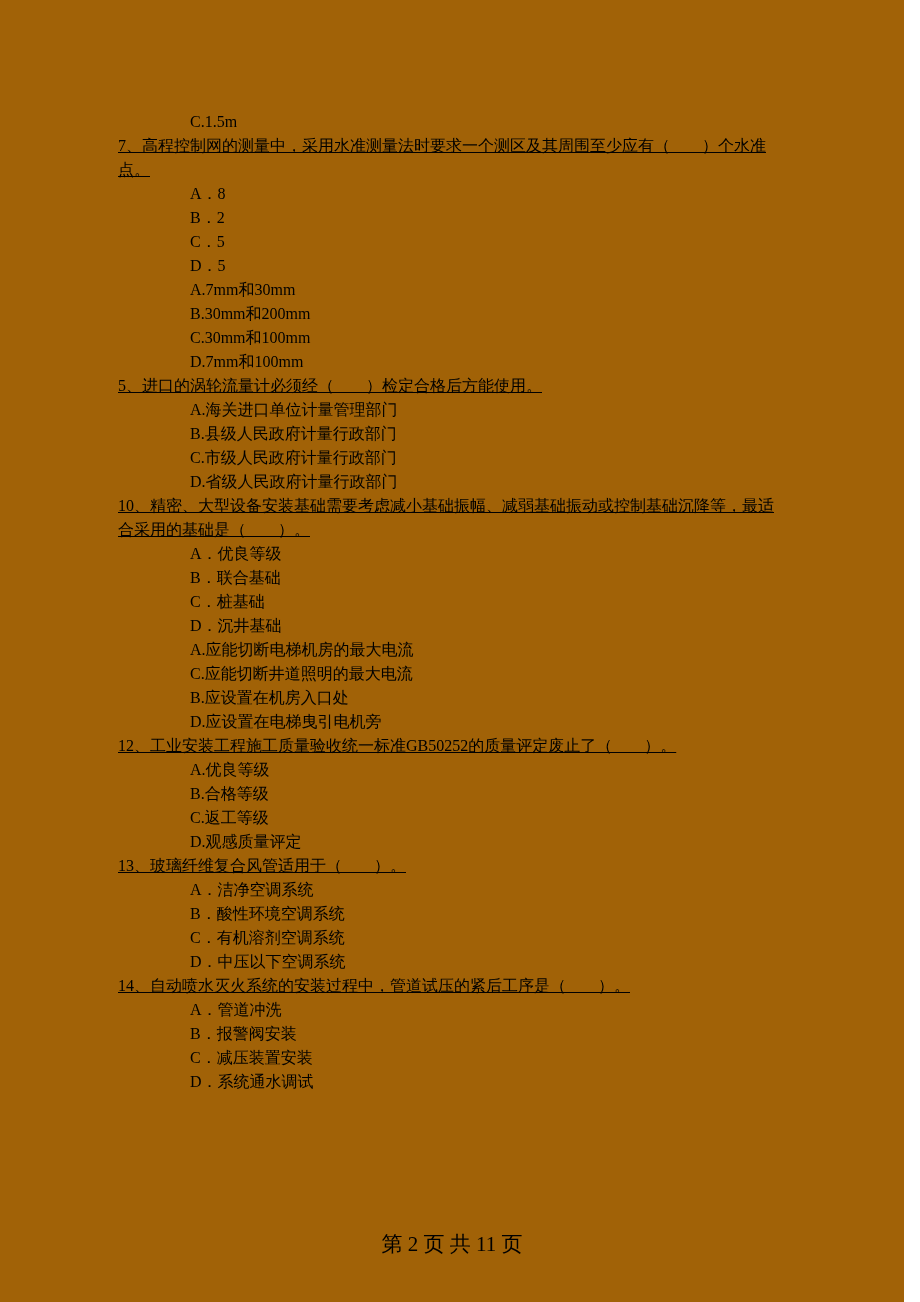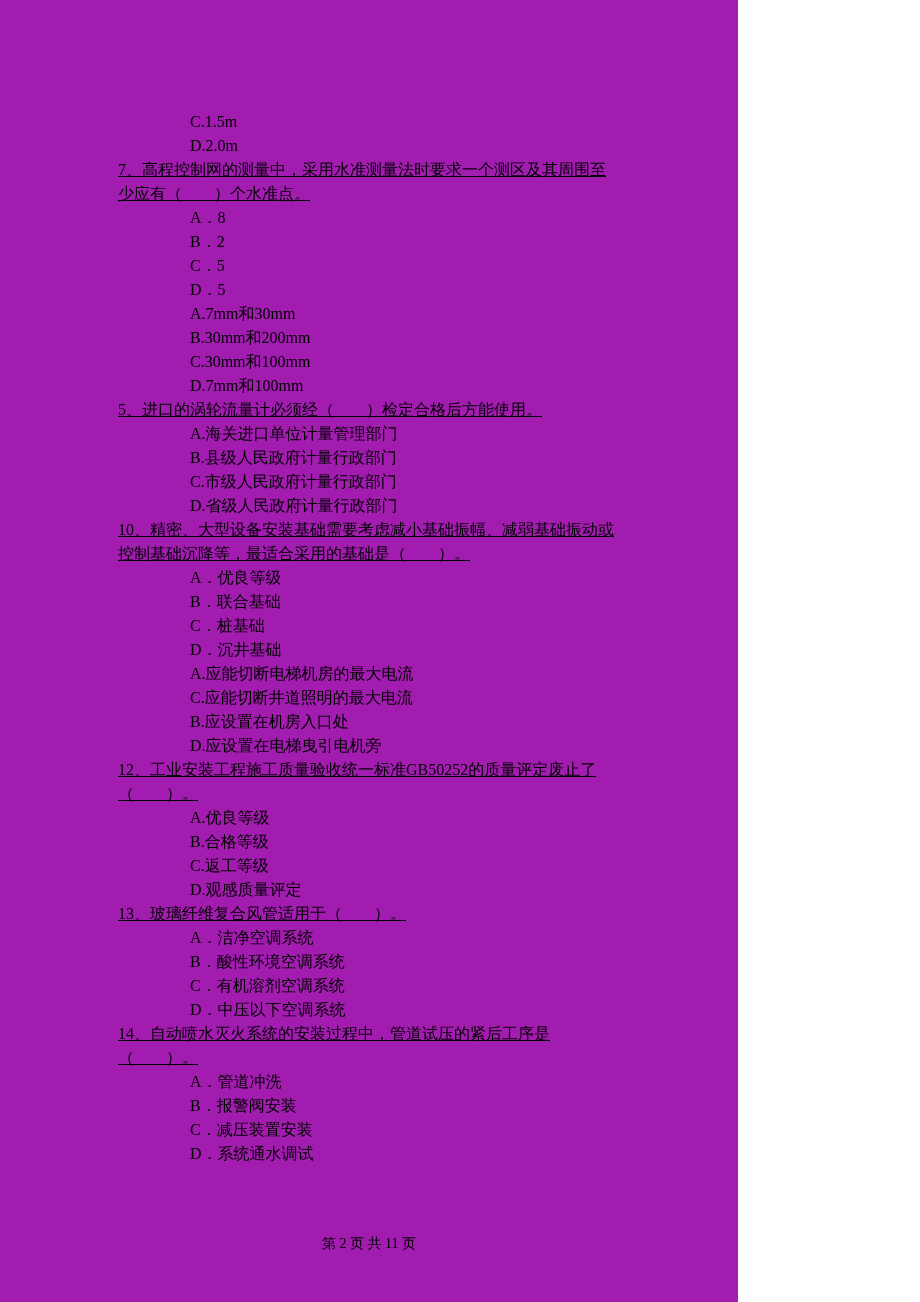--- a/index.html
+++ b/index.html
@@ -2,53 +2,52 @@
 <html><head>
 <meta charset="utf-8">
 <style>
   body {
     margin: 0;
     padding: 0;
     background: #fff;
     font-family: "SimSun", "宋体", serif;
   }
   .page {
-    width: 738px;
+    width: 904px;
     height: 1302px;
     position: relative;
-    background: #a21caf;
+    background: #a16207;
     box-sizing: border-box;
     padding: 110px 118px 0 118px;
     font-size: 16px;
     line-height: 24px;
     color: #000;
   }
   .indent-option {
     padding-left: 72px;
   }
   .question {
     padding-left: 0;
     text-decoration: underline;
   }
   .footer {
     position: absolute;
     bottom: 46px;
     width: 100%;
     left: 0;
     text-align: center;
-    font-size: 14px;
+    font-size: 21px;
   }
 </style>
 </head>
 <body>
 
 <div class="page">
 
   <div class="indent-option">C.1.5m</div>
-  <div class="indent-option">D.2.0m</div>
 
   <div class="question">7、高程控制网的测量中，采用水准测量法时要求一个测区及其周围至少应有（　　）个水准点。</div>
   <div class="indent-option">A．8</div>
   <div class="indent-option">B．2</div>
   <div class="indent-option">C．5</div>
   <div class="indent-option">D．5</div>
 
   <div class="indent-option">A.7mm和30mm</div>
   <div class="indent-option">B.30mm和200mm</div>
   <div class="indent-option">C.30mm和100mm</div>

